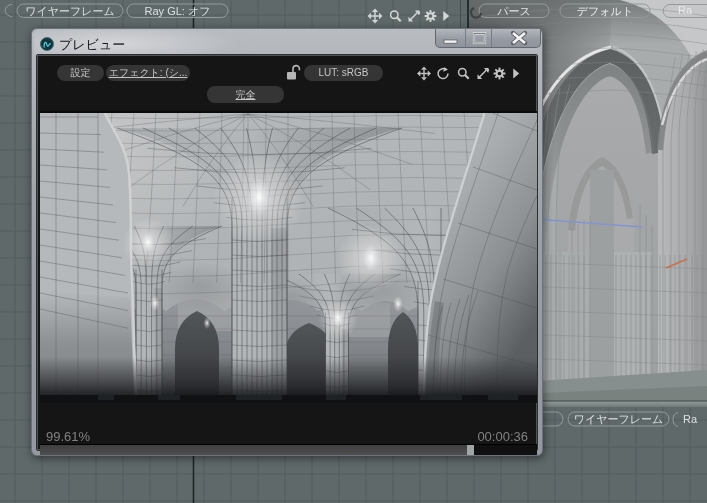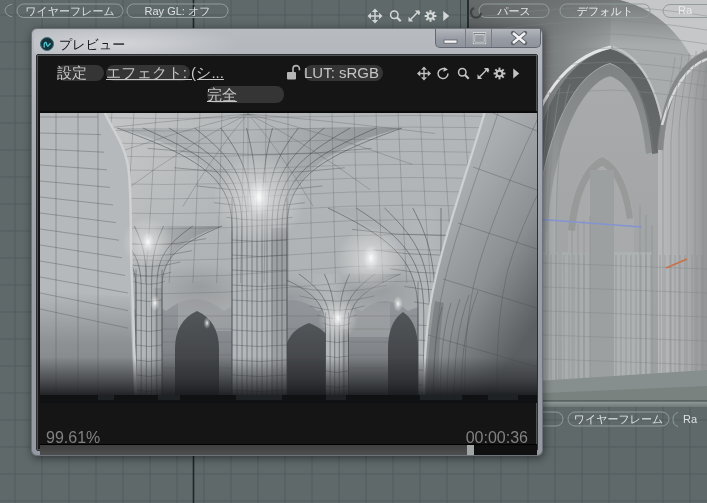--- a/index.html
+++ b/index.html
@@ -10,23 +10,23 @@
 #win .glow{position:absolute;left:2px;top:1px;width:300px;height:25px;border-radius:5px;
 background:radial-gradient(ellipse 180px 28px at 80px 14px,rgba(255,255,255,0.42),rgba(255,255,255,0) 70%);}
 #title{position:absolute;left:27px;top:7px;font-size:13px;color:#15151b;}
 #caps{position:absolute;left:403px;top:0px;width:106px;height:19px;display:flex;
 border:1px solid #63676f;border-top:none;border-radius:0 0 5px 5px;overflow:hidden;
 background:linear-gradient(180deg,#b3b7bc,#979ba3 55%,#8f939b);box-sizing:border-box;}
 #caps .cb{height:100%;border-right:1px solid #787c84;position:relative;}
 #caps .cb:last-child{border-right:none;}
 #content{position:absolute;left:5px;top:26px;right:5px;bottom:5px;background:#151515;
 border:1px solid #505356;outline:1px solid #2c2e30;border-radius:1px;}
-.tbtn{position:absolute;background:#353535;border-radius:8px;color:#c6c6c6;font-size:15px;
-line-height:16px;white-space:nowrap;}
-#status{position:absolute;left:8px;right:8px;top:373px;height:14px;color:#818181;font-size:16px;}
+.tbtn{position:absolute;background:#353535;border-radius:8px;color:#c6c6c6;font-size:10px;
+text-align:center;line-height:16px;white-space:nowrap;}
+#status{position:absolute;left:8px;right:8px;top:373px;height:14px;color:#818181;font-size:13px;}
 #pbar{position:absolute;left:2px;top:388px;width:497px;height:10px;background:#101010;
 border-top:1px solid #000;}
 #pfill{position:absolute;left:0;top:0;width:427px;height:10px;
 background:linear-gradient(180deg,#3f3f3f,#4e4e4e);}
 #pcap{position:absolute;left:427px;top:0;width:7px;height:10px;background:#a2a5a5;}
 </style></head>
 <body>
 <div id="stage">
 <svg width="707" height="503" viewBox="0 0 707 503" xmlns="http://www.w3.org/2000/svg" style="position:absolute;left:0;top:0" font-family="&quot;Liberation Sans&quot;,sans-serif">
       <defs>

